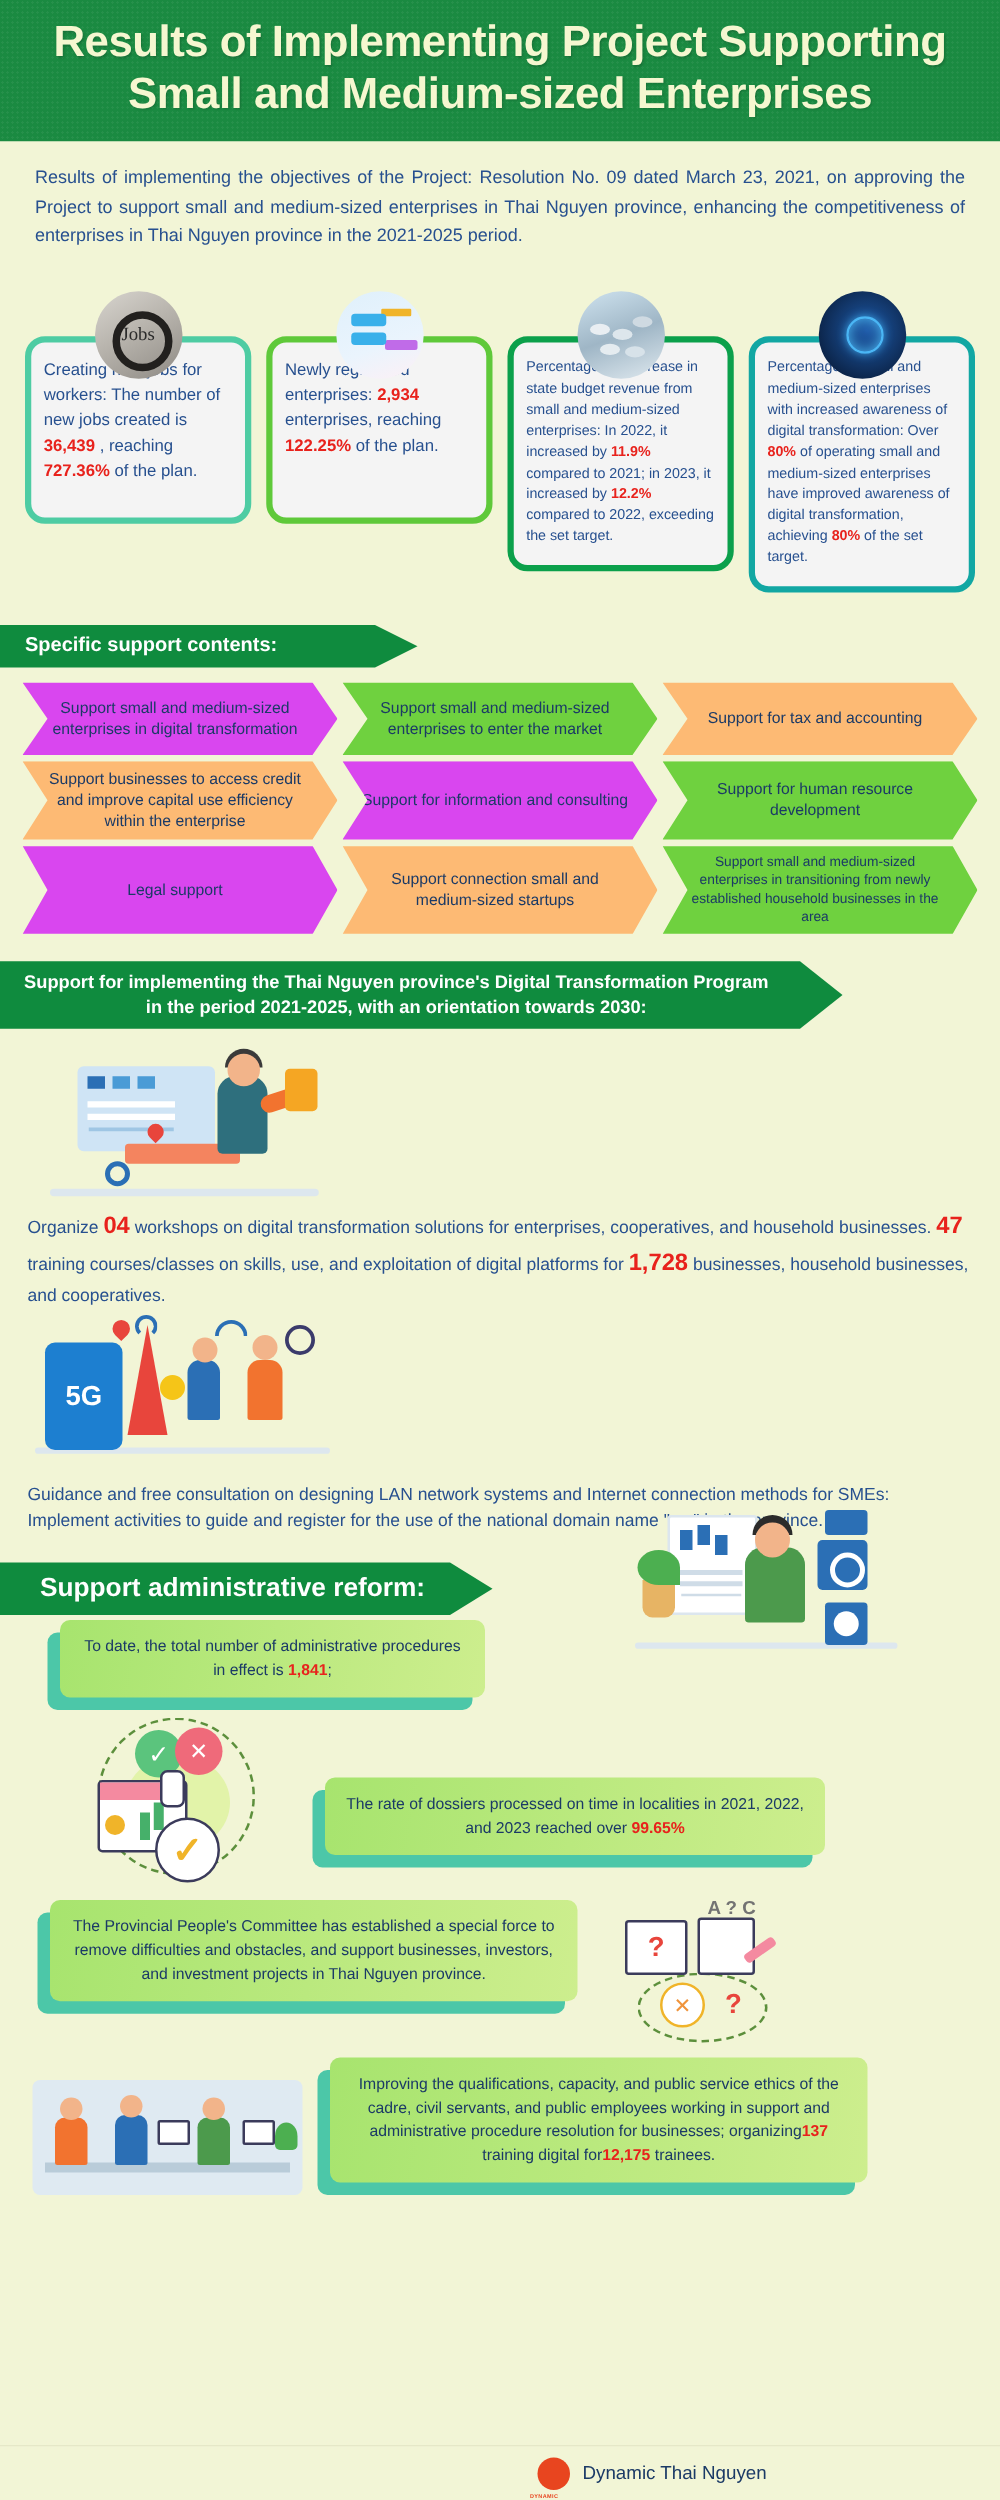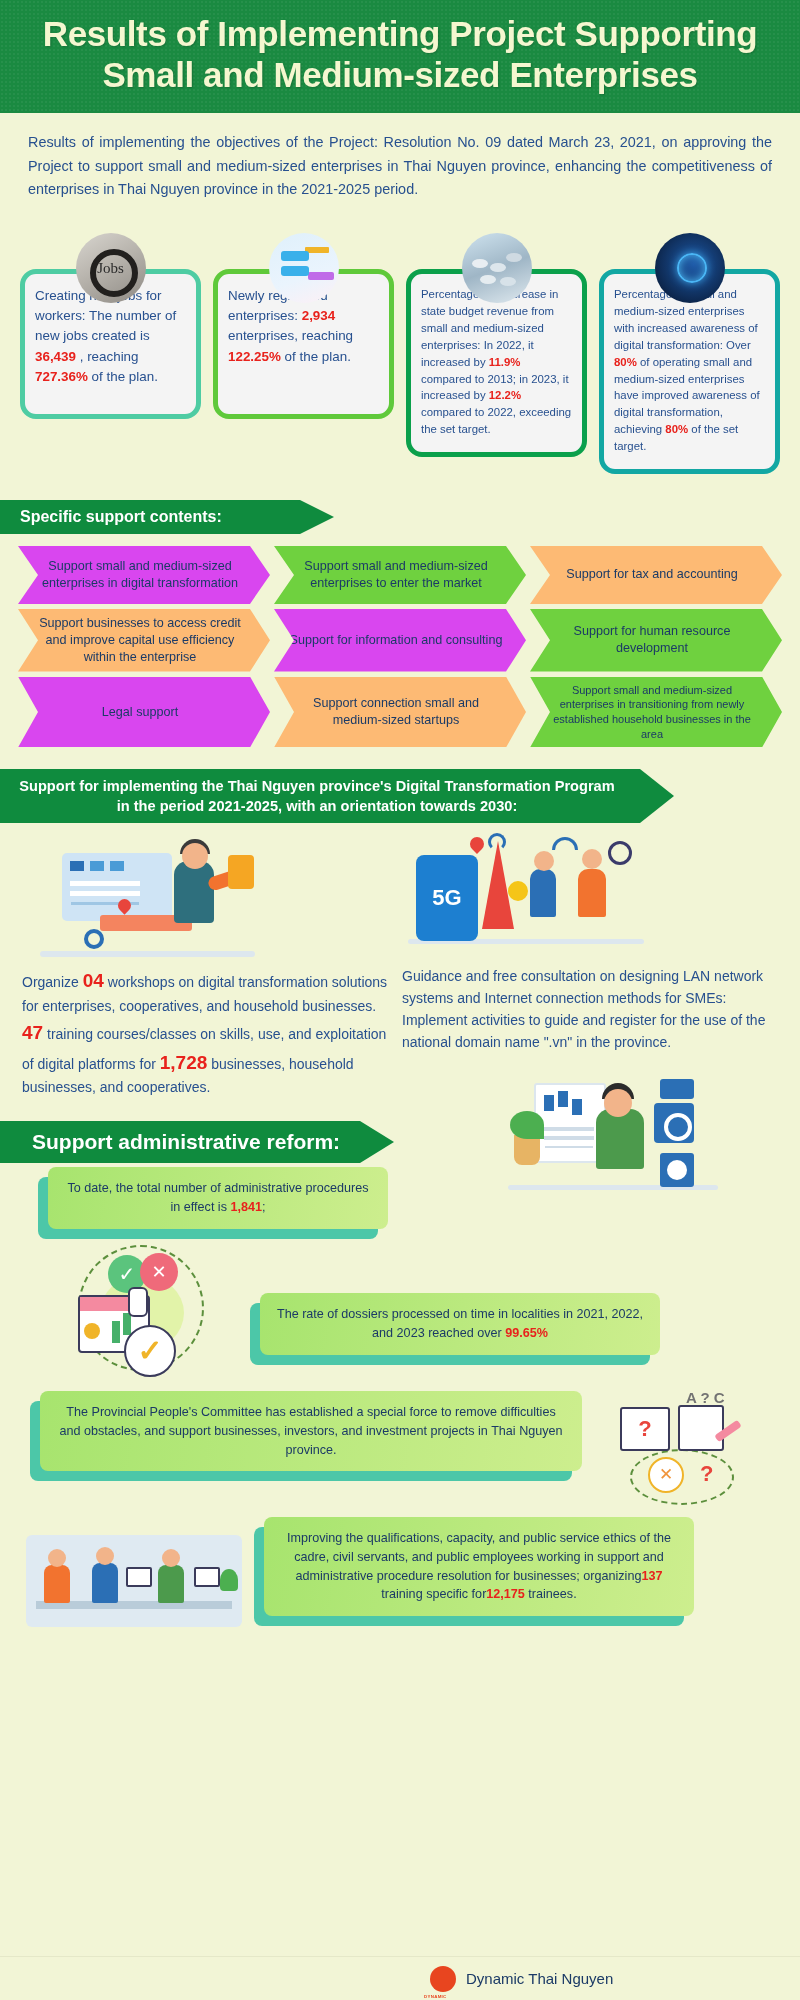--- a/index.html
+++ b/index.html
@@ -102,21 +102,21 @@
     flex: 1; min-height: 58px; display: flex; align-items: center;
     justify-content: center; text-align: center; color: #1b3a66;
     font-size: 12.6px; line-height: 1.34; padding: 6px 22px 6px 14px;
     clip-path: polygon(0 0, calc(100% - 20px) 0, 100% 50%, calc(100% - 20px) 100%, 0 100%, 20px 50%);
   }
   .g1 { background: #d946ef; } .g2 { background: #6fd13f; }
   .g3 { background: #fdba74; }
   .chev.small { font-size: 11px; }
 
   
-  .illus-row { display: flex; padding: 10px 22px 0; gap: 4px; }
+  .illus-row { display: flex; padding: 10px 22px 0; gap: 4px; flex-direction: column; }
   .illus-col { flex: 1; }
   .illus-art { height: 125px; position: relative; margin-bottom: 8px; }
   .illus-text { color: #27508f; font-size: 14px; line-height: 1.56; }
 
   
   .s1-card { position:absolute; left:40px; top:20px; width:110px; height:68px; background:#cfe4f5; border-radius:5px; }
   .s1-card i { position:absolute; left:8px; top:8px; width:14px; height:10px; background:#2b6fb5; display:block;
                box-shadow: 20px 0 0 #4a9bd6, 40px 0 0 #4a9bd6; }
   .s1-card b { position:absolute; left:8px; top:28px; width:70px; height:5px; background:#fff; display:block;
                box-shadow: 0 10px 0 #fff, 0 20px 0 -1px #9fc6e4; }
@@ -271,21 +271,21 @@
       </div>
     </div>
   </div>
 
   <div class="card">
     <div class="card-circle circ3"></div>
     <div class="card-box">
       <div class="card-text">
         <span>Percentage (%) increase in state budget revenue from small and medium-sized enterprises: In 2022, it increased by</span>
         <span class="num-red">11.9%</span>
-        <span>compared to 2013; in 2023, it increased by</span>
+        <span>compared to 2021; in 2023, it increased by</span>
         <span class="num-red">12.2%</span>
         <span>compared to 2022, exceeding the set target.</span>
       </div>
     </div>
   </div>
 
   <div class="card">
     <div class="card-circle circ4"></div>
     <div class="card-box">
       <div class="card-text">
@@ -420,21 +420,21 @@
     </div>
     <div style="width:400px; margin-left:24px; margin-top:30px;" class="note-wrap">
       <div class="note">
         <span>The rate of dossiers processed on time in localities in 2021, 2022, and 2023 reached over</span>
         <span class="num-red">99.65%</span>
       </div>
     </div>
   </div>
 
   <div style="display:flex; align-items:flex-start; gap:16px; margin-top:12px;">
-    <div style="width:542px; margin-left:22px;border-radius:32px;" class="note-wrap">
+    <div style="width:422px; margin-left:22px;border-radius:32px;" class="note-wrap">
       <div class="note">The Provincial People's Committee has established a special force to remove difficulties and obstacles, and support businesses, investors, and investment projects in Thai Nguyen province.</div>
     </div>
     <div class="ill-qa" style="margin-left:18px;">
       <div class="q-ring"></div>
       <div class="q-book"></div>
       <div class="q-paper"></div>
       <div class="q-abc">A ? C</div>
       <div class="q-pen"></div>
       <div class="q-bulb"></div>
       <div class="q-q2">?</div>
@@ -451,21 +451,21 @@
         <div class="o-h2"></div>
       <div class="o-mon"></div>
       <div class="o-p3"></div>
         <div class="o-h3"></div>
       <div class="o-mon2"></div>
       <div class="o-plant"></div>
     </div>
     <div style="width:430px; margin-left:10px;" class="note-wrap">
       <div class="note">
         <span>Improving the qualifications, capacity, and public service ethics of the cadre, civil servants, and public employees working in support and administrative procedure resolution for businesses; organizing</span><span class="num-red">137</span>
-        <span>training specific for</span><span class="num-red">12,175</span>
+        <span>training digital for</span><span class="num-red">12,175</span>
         <span>trainees.</span>
       </div>
     </div>
   </div>
 
 </div>
 
 <div class="footer">
   <div class="footer-logo"></div>
   <div class="footer-text">Dynamic Thai Nguyen</div>

